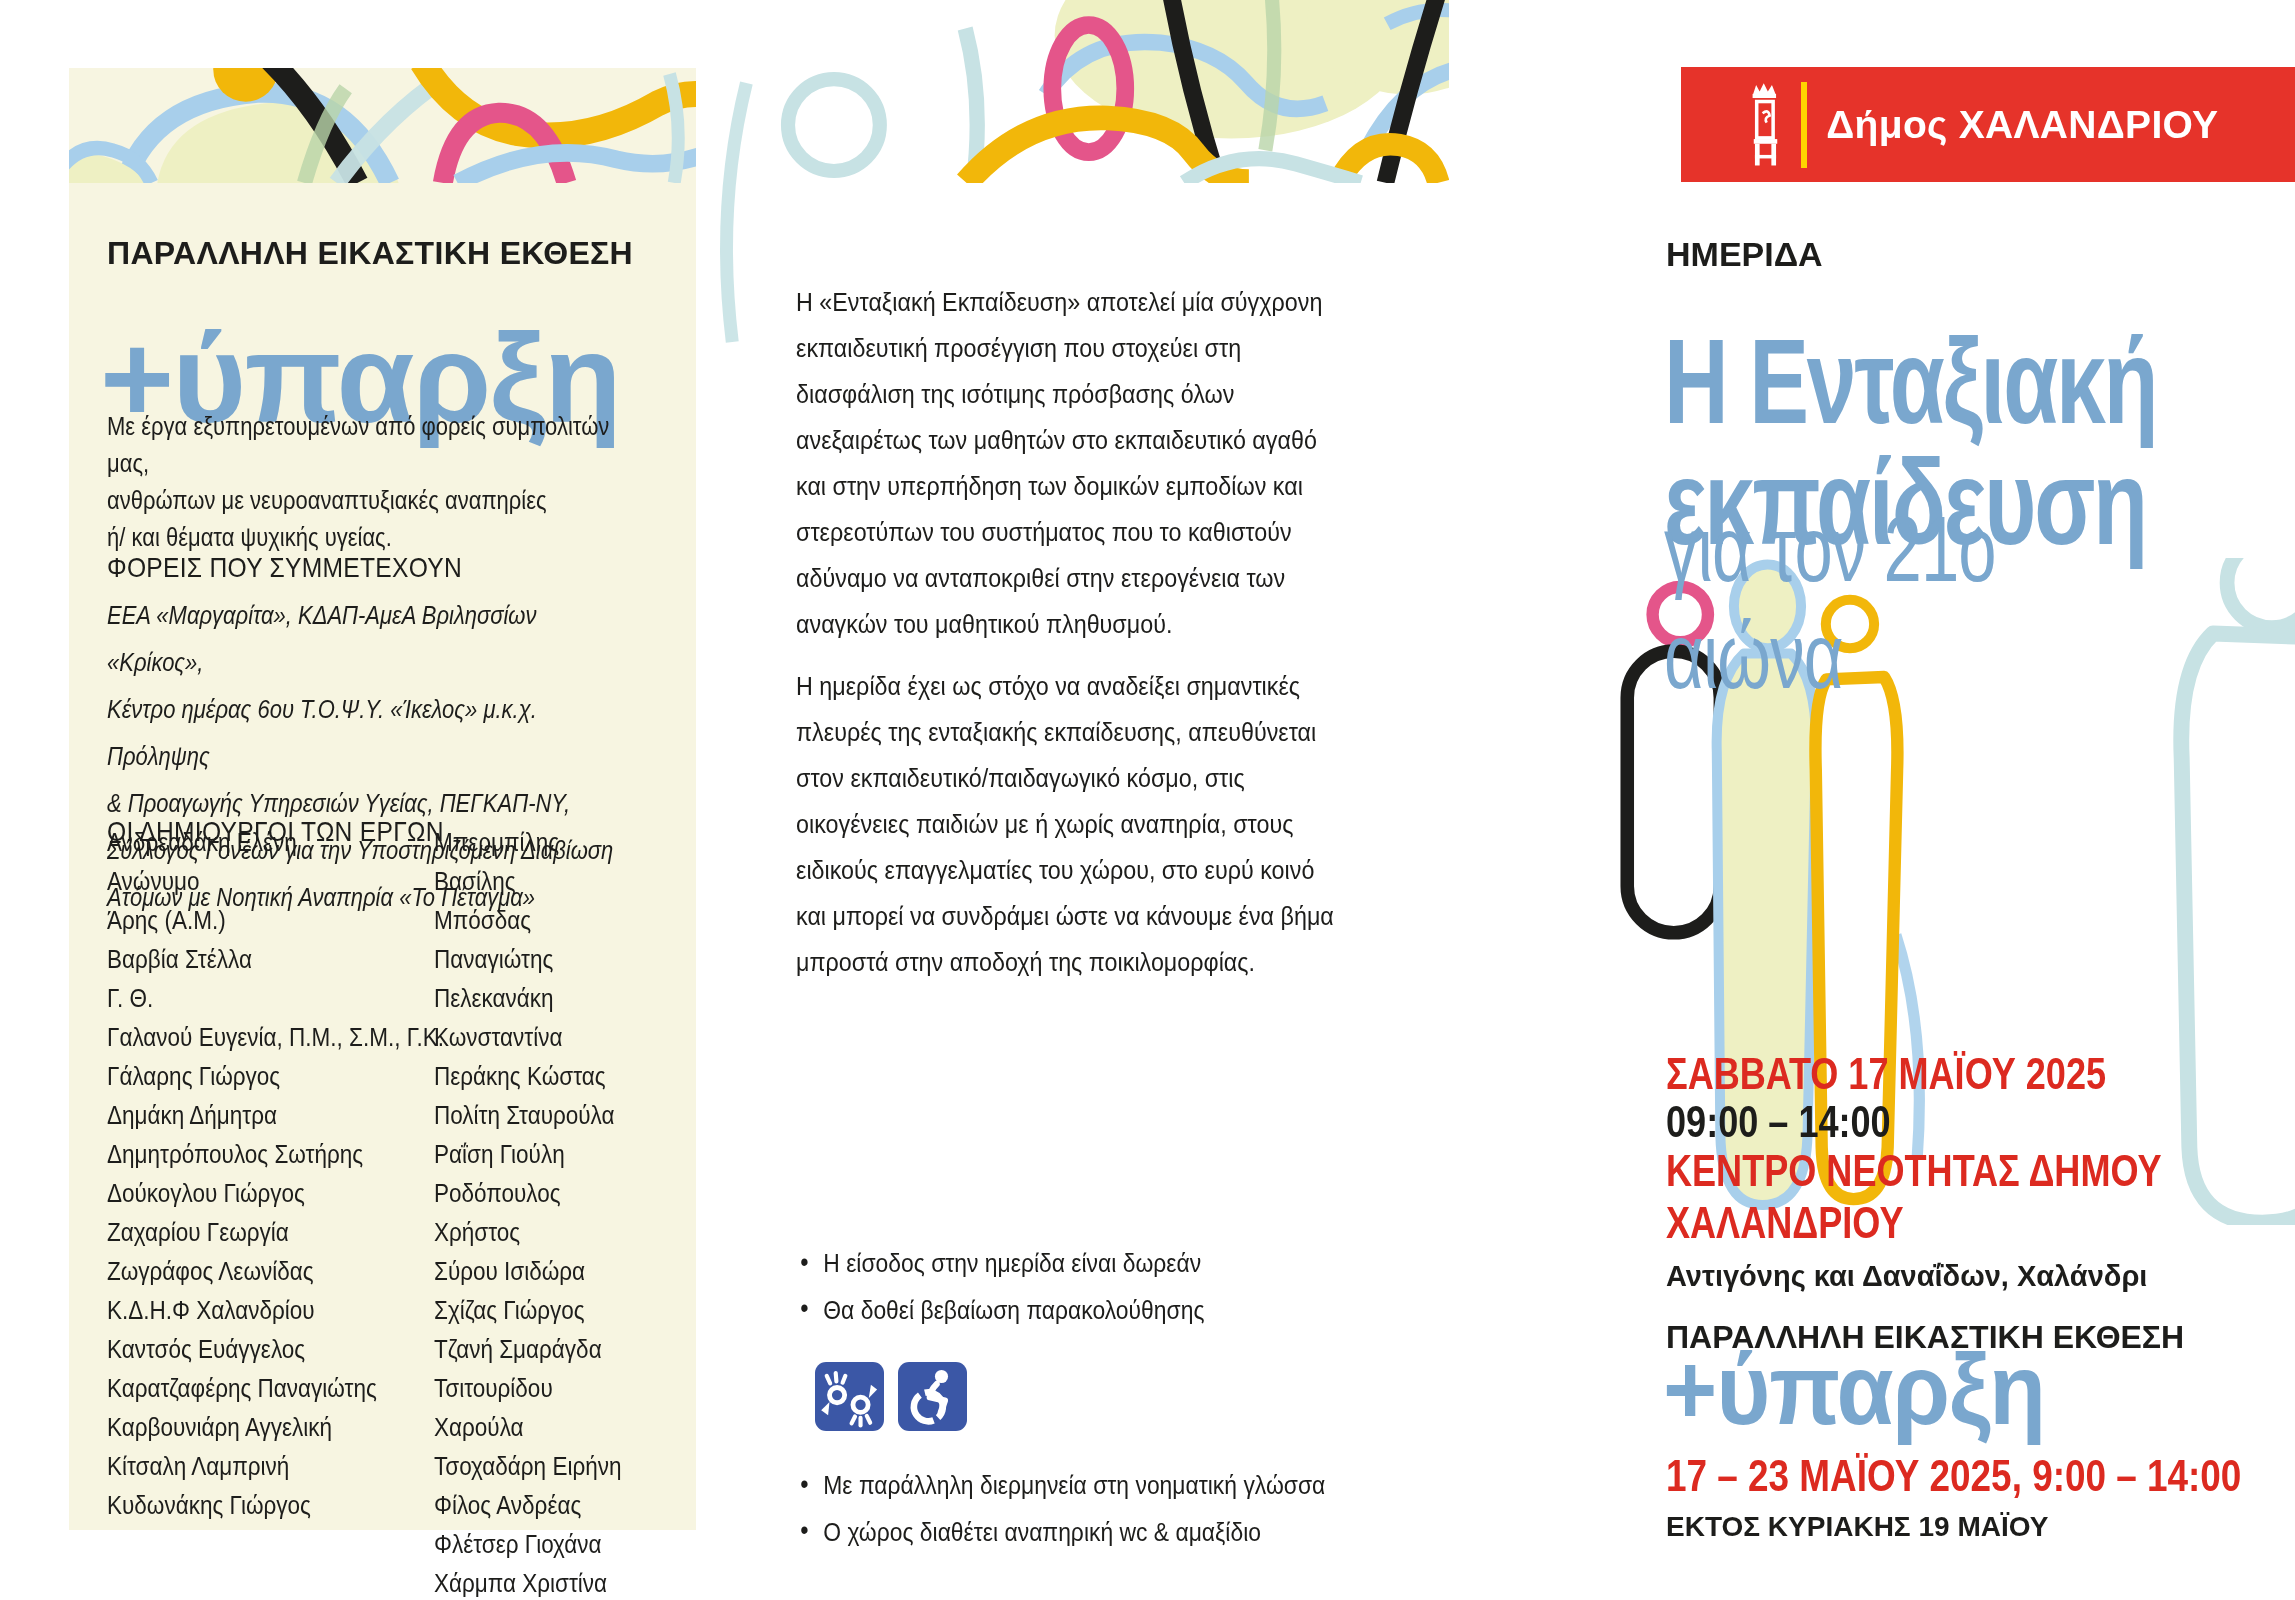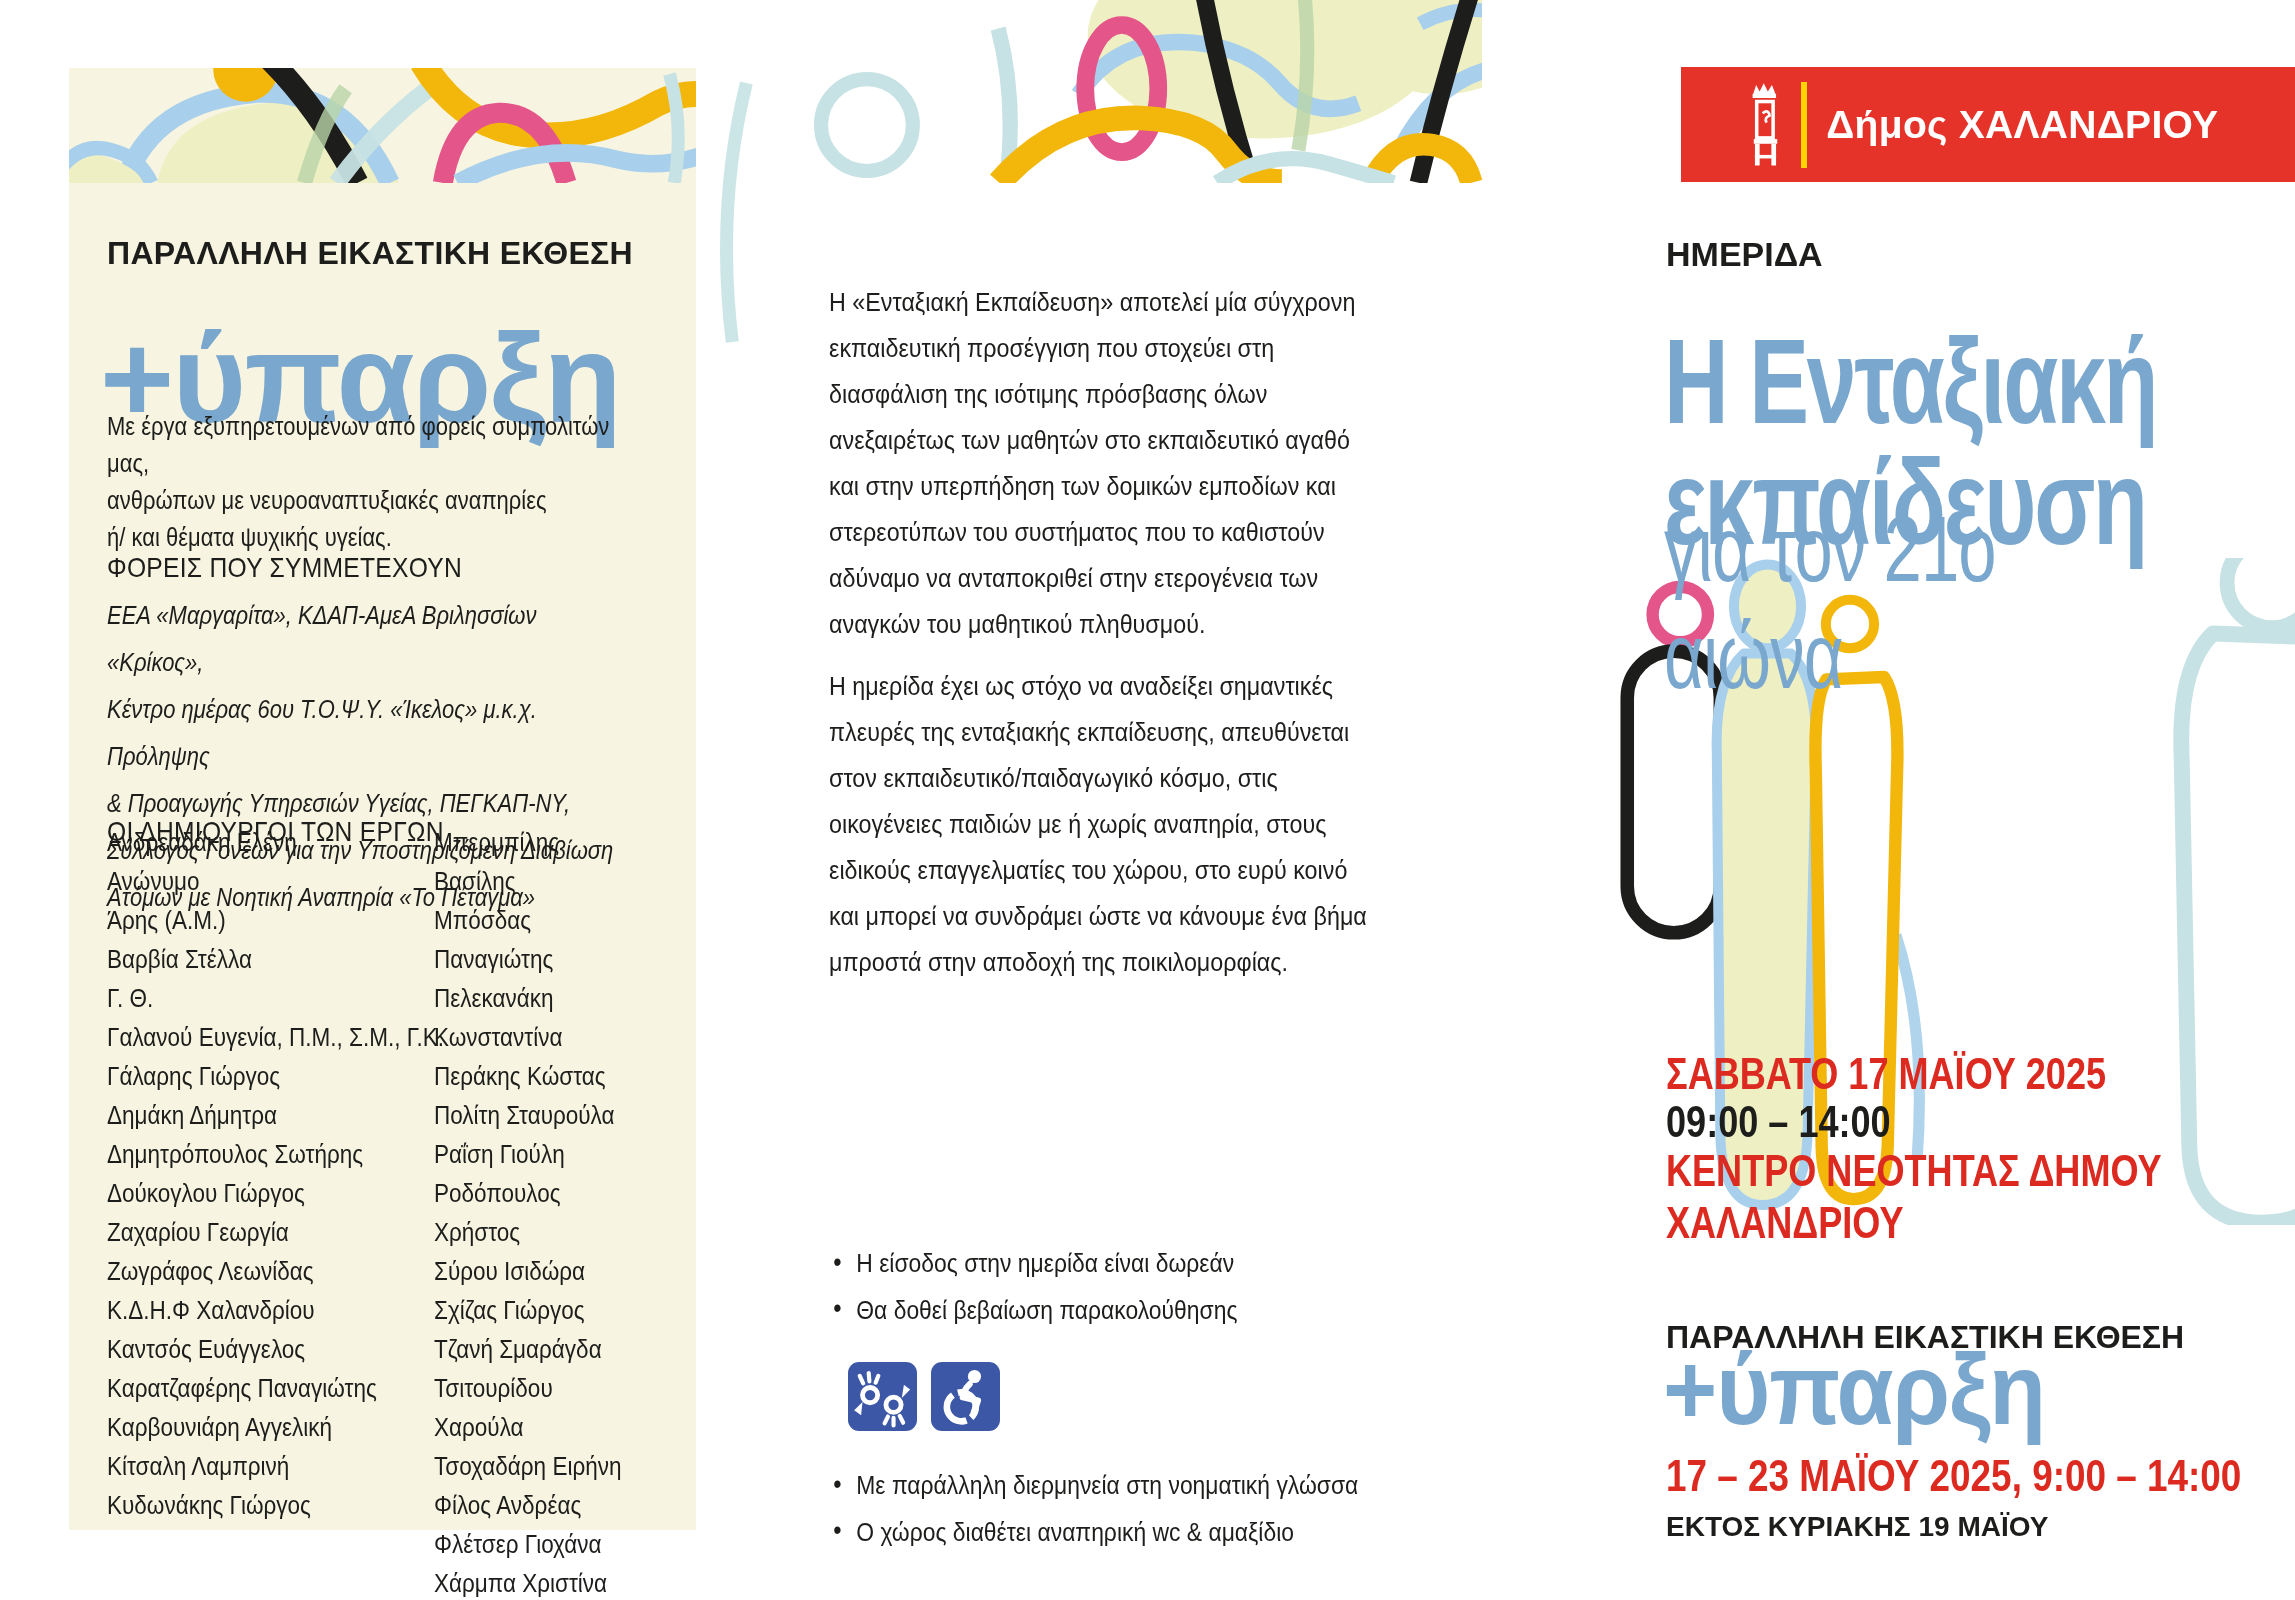--- a/index.html
+++ b/index.html
@@ -17,21 +17,21 @@
   .lp-title{position:absolute;left:31px;top:152px;font-size:127px;font-weight:700;color:#7aa7ce;letter-spacing:-1.8px;}
   .lp-intro{position:absolute;left:38px;top:315px;font-size:25px;line-height:37px;}
   .lp-h3{position:absolute;font-size:28px;font-weight:400;letter-spacing:0.3px;}
   .lp-participants{position:absolute;left:38px;top:499px;font-size:25px;font-style:italic;line-height:47px;}
   .lp-cols{position:absolute;left:38px;top:755px;width:559px;}
   .lp-col{position:absolute;top:0;list-style:none;margin:0;padding:0;font-size:25px;line-height:39px;}
   .lp-col1{left:0;}
   .lp-col2{left:327px;}
 
   
-  .panel-mid{position:absolute;left:811px;top:0;width:671px;height:1600px;}
+  .panel-mid{position:absolute;left:778px;top:0;width:671px;height:1600px;}
   .mid-par{position:absolute;left:17.7px;font-size:26.5px;line-height:46px;}
   .bullets{position:absolute;left:17.7px;list-style:none;margin:0;padding:0;font-size:26px;line-height:33px;}
   .bullets li{padding-left:31px;position:relative;margin-bottom:13.5px;}
   .bullets li::before{content:"•";position:absolute;left:4.7px;top:-1.2px;font-size:27px;}
   .icon-row{position:absolute;left:37px;top:1362px;display:flex;gap:14px;}
   .gap-arc{position:absolute;left:704px;top:77px;}
 
   
   .panel-right{position:absolute;left:1666px;top:0;width:705px;height:1600px;}
   .banner{position:absolute;left:14.7px;top:67px;width:620px;height:115px;background:#e6332a;display:flex;align-items:center;}
@@ -247,20 +247,21 @@
 
     <div class="rp-kicker rp-text abs">ΗΜΕΡΙΔΑ</div>
     <h1 class="rp-title pre rp-text">Η Ενταξιακή
 εκπαίδευση</h1>
     <div class="rp-subtitle rp-text">για τον 21ο αιώνα</div>
 
     <div class="rp-date rp-text">ΣΑΒΒΑΤΟ 17 ΜΑΪΟΥ 2025</div>
     <div class="rp-time rp-text">09:00 – 14:00</div>
     <div class="rp-venue pre rp-text">ΚΕΝΤΡΟ ΝΕΟΤΗΤΑΣ ΔΗΜΟΥ
 ΧΑΛΑΝΔΡΙΟΥ</div>
+    <div class="rp-address rp-text">Αντιγόνης και Δαναΐδων, Χαλάνδρι</div>
 
     <div class="rp-label2 rp-text">ΠΑΡΑΛΛΗΛΗ ΕΙΚΑΣΤΙΚΗ ΕΚΘΕΣΗ</div>
     <div class="rp-title2 rp-text">+ύπαρξη</div>
     <div class="rp-dates2 rp-text">17 – 23 ΜΑΪΟΥ 2025, 9:00 – 14:00</div>
     <div class="rp-note rp-text">ΕΚΤΟΣ ΚΥΡΙΑΚΗΣ 19 ΜΑΪΟΥ</div>
   </section>
 </div>
 
 
 </body></html>

